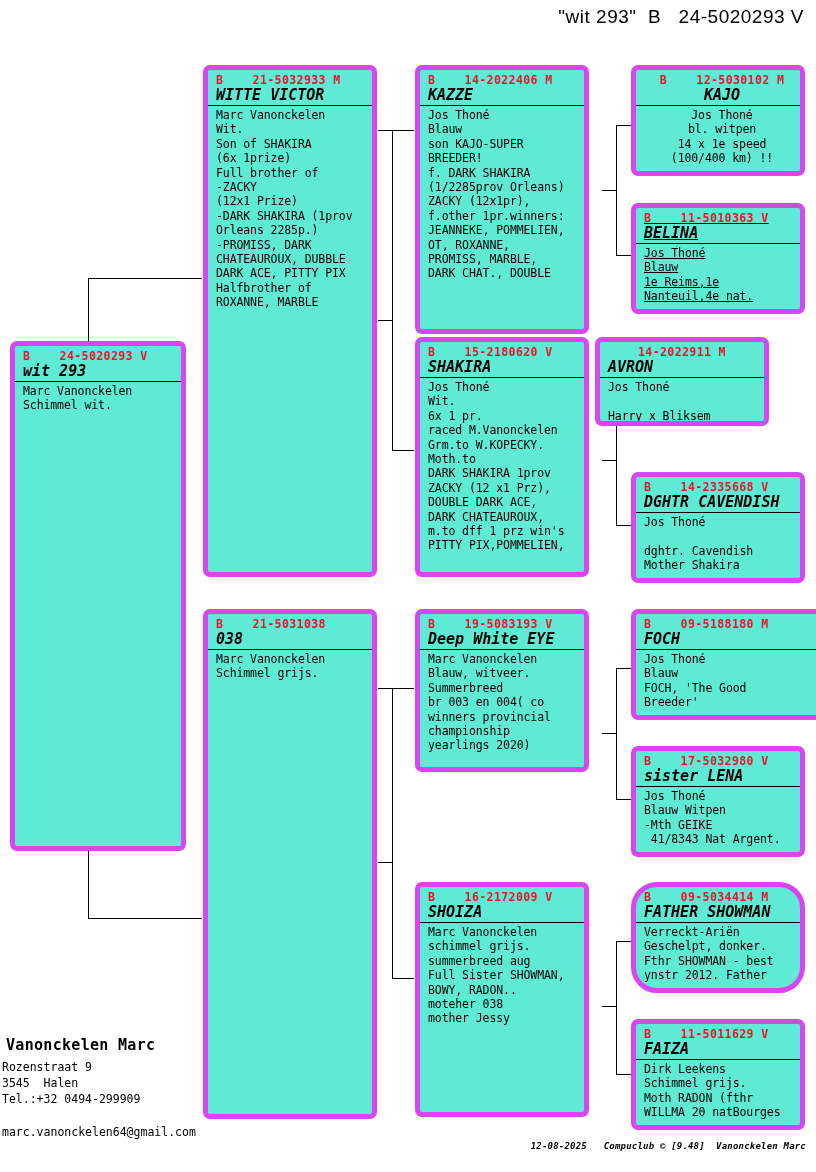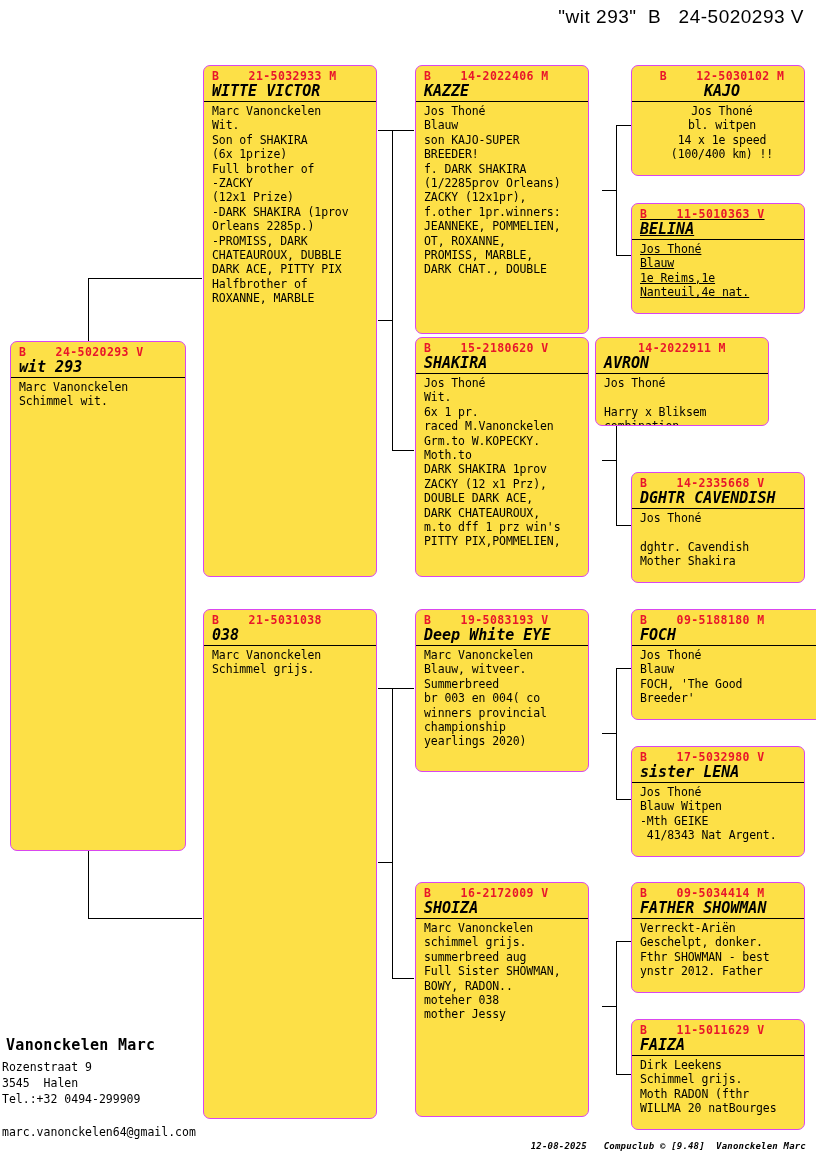--- a/index.html
+++ b/index.html
@@ -13,22 +13,22 @@
   
   .doc-title{
     position:absolute;right:12px;top:6px;
     font-family:"Liberation Sans","DejaVu Sans",sans-serif;
     font-size:19px;letter-spacing:.5px;white-space:pre;
   }
 
   
   .pbox{
     position:absolute;box-sizing:border-box;
-    border:1px solid #d946ef;border-radius:7px;
-    background:#fde047;overflow:hidden;
+    border:5px solid #d946ef;border-radius:7px;
+    background:#5eead4;overflow:hidden;
   }
   .pbox .ring{
     display:block;
     color:#e8162b;font-weight:bold;
     font-size:11.5px;line-height:15px;
     padding:3px 0 0 8px;white-space:pre;
     letter-spacing:.4px;
   }
   .pbox .ring.center{padding-left:0;text-align:center;}
   .pbox .nick{
@@ -249,21 +249,21 @@
 
   <div class="pbox" style="left:631px;top:746px;width:174px;height:111px;">
     <span class="ring">B    17-5032980 V</span>
     <span class="nick">sister LENA</span>
     <span class="body">Jos Thoné
 Blauw Witpen
 -Mth GEIKE
  41/8343 Nat Argent.</span>
   </div>
 
-  <div class="pbox" style="left:631px;top:882px;width:174px;height:111px;">
+  <div class="pbox" style="left:631px;top:882px;width:174px;height:111px;border-radius:26px;">
     <span class="ring">B    09-5034414 M</span>
     <span class="nick">FATHER SHOWMAN</span>
     <span class="body">Verreckt-Ariën
 Geschelpt, donker.
 Fthr SHOWMAN - best
 ynstr 2012. Father</span>
   </div>
 
   <div class="pbox" style="left:631px;top:1019px;width:174px;height:111px;">
     <span class="ring">B    11-5011629 V</span>

